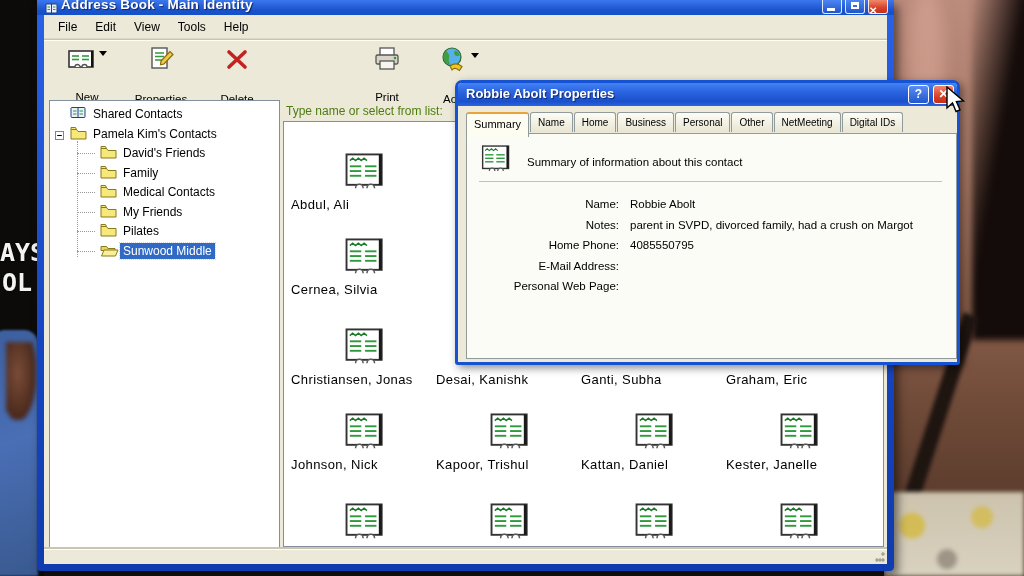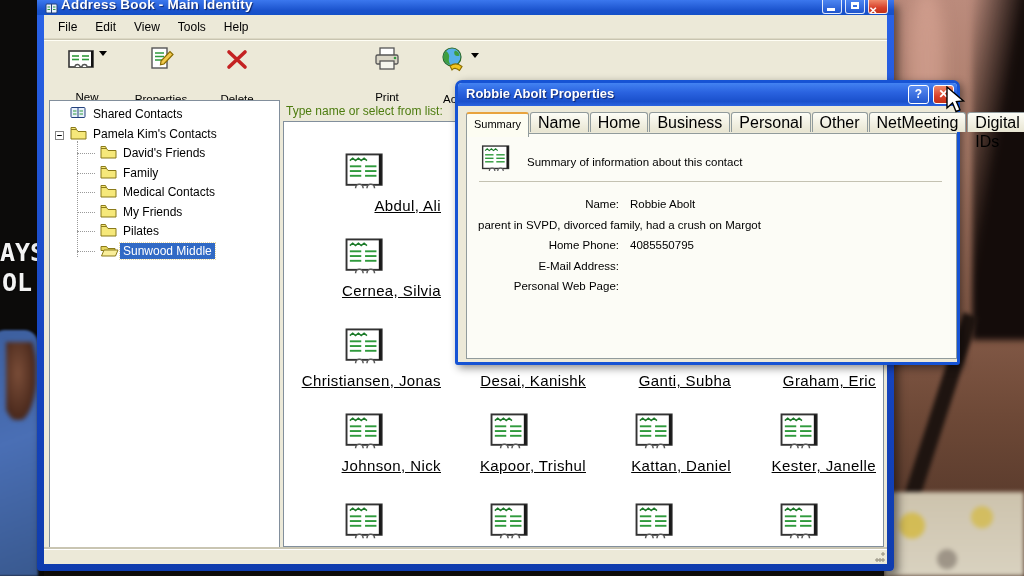--- a/index.html
+++ b/index.html
@@ -73,22 +73,22 @@
   .tree-label{position:absolute;top:1px;padding:1px 3px;white-space:nowrap;color:#000;}
   .tree-row.selected .tree-label{background:var(--sel);color:#fff;outline:1px dotted #ead9a0;}
   .tree-guide-v{position:absolute;border-left:1px dotted #9a9a9a;width:0;}
   .tree-guide-h{position:absolute;border-top:1px dotted #9a9a9a;height:0;}
 
   .list-hint{left:286px;top:104px;font-size:12px;color:#4d7c0f;white-space:nowrap;}
   .list-panel{left:283px;top:121px;width:601px;height:426px;background:#fff;
       border:1px solid var(--panel-border);overflow:hidden;box-sizing:border-box;}
   .contact-cell{position:absolute;text-align:center;}
   .contact-ico{position:absolute;}
-  .contact-label{position:absolute;font-size:15px;color:#000;width:150px;text-align:right;
-      letter-spacing:.4px;white-space:nowrap;text-decoration:underline;}
+  .contact-label{position:absolute;font-size:13px;color:#000;width:150px;text-align:left;
+      letter-spacing:.4px;white-space:nowrap;}
 
   .statusbar{left:44px;top:549px;width:843px;height:14px;background:var(--beige);
       border-top:1px solid #fff;box-shadow:0 -2px 0 #c9c5b2;}
   .grip{position:absolute;right:2px;bottom:2px;width:10px;height:10px;
       background:
        radial-gradient(circle at 8px 2px,#a8a494 0 1.4px,transparent 2px),
        radial-gradient(circle at 8px 8px,#a8a494 0 1.4px,transparent 2px),
        radial-gradient(circle at 5px 8px,#a8a494 0 1.4px,transparent 2px),
        radial-gradient(circle at 2px 8px,#a8a494 0 1.4px,transparent 2px);}
 
@@ -100,21 +100,21 @@
       background:linear-gradient(180deg,#4383f2 0%,#2a63e0 40%,#1a50cc 80%,#2a63e0 100%);
       color:#fff;}
   .dlg-title{position:absolute;left:8px;top:3px;font-size:13px;font-weight:bold;
       text-shadow:1px 1px 1px rgba(0,0,40,.6);}
   .dlg-btn{position:absolute;top:2px;width:21px;height:19px;border-radius:3px;
       border:1px solid #fff;box-sizing:border-box;text-align:center;line-height:16px;
       font-size:12px;font-weight:bold;color:#fff;
       background:linear-gradient(180deg,#5b8df2,#2257cf);}
   .dlg-btn.close{background:linear-gradient(180deg,#ef8969,#d8402a 60%,#c23118);}
   .tab-strip{position:absolute;left:8px;top:29px;height:21px;display:flex;}
-  .tab{height:19px;line-height:19px;padding:0 7px;font-size:16px;background:linear-gradient(180deg,#fdfdf6,#e8e5d2);
+  .tab{height:19px;line-height:19px;padding:0 7px;font-size:10px;background:linear-gradient(180deg,#fdfdf6,#e8e5d2);
       border:1px solid #919b9c;border-bottom:none;border-radius:3px 3px 0 0;margin-right:1px;color:#000;}
   .tab.active{height:23px;line-height:21px;background:#fdfdf2;position:relative;z-index:3;
       border-top:2px solid #e8a33d;font-size:11px;}
   .tab-page{position:absolute;left:8px;top:50px;width:489px;height:224px;background:#fcfcf6;
       border:1px solid #919b9c;z-index:1;}
   .sum-icon{position:absolute;left:14px;top:11px;}
   .sum-caption{position:absolute;left:60px;top:22px;font-size:11.5px;color:#000;}
   .sum-divider{position:absolute;left:12px;top:47px;width:463px;border-top:1px solid #c4c2b2;}
   .fieldrow{position:absolute;left:0;width:485px;height:20px;display:flex;font-size:11.5px;color:#000;}
   .fieldrow .flabel{width:152px;text-align:right;flex:none;}
@@ -541,20 +541,21 @@
         </svg>
       </span>
       <span class="sum-caption">Summary of information about this contact</span>
       <div class="sum-divider"></div>
       <div id="dlg-fields">
           <div class="fieldrow" style="top: 64px;">
             <div class="flabel">Name:</div>
             <div class="fvalue">Robbie Abolt</div>
           </div>
           <div class="fieldrow" style="top: 84.5px;">
+            <div class="flabel">Notes:</div>
             <div class="fvalue">parent in SVPD, divorced family, had a crush on Margot</div>
           </div>
           <div class="fieldrow" style="top: 105px;">
             <div class="flabel">Home Phone:</div>
             <div class="fvalue">4085550795</div>
           </div>
           <div class="fieldrow" style="top: 125.5px;">
             <div class="flabel">E-Mail Address:</div>
             <div class="fvalue"></div>
           </div>

